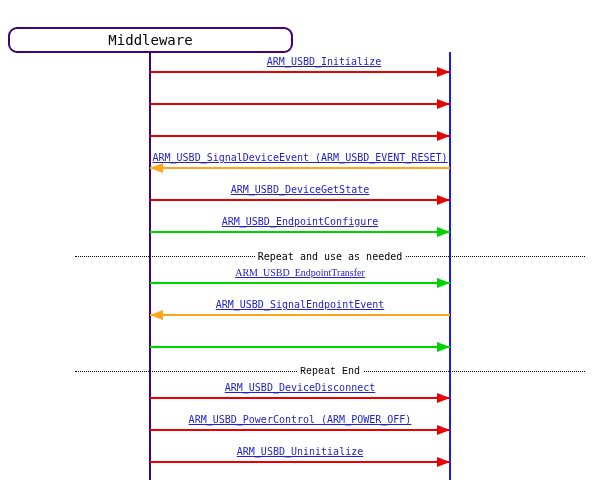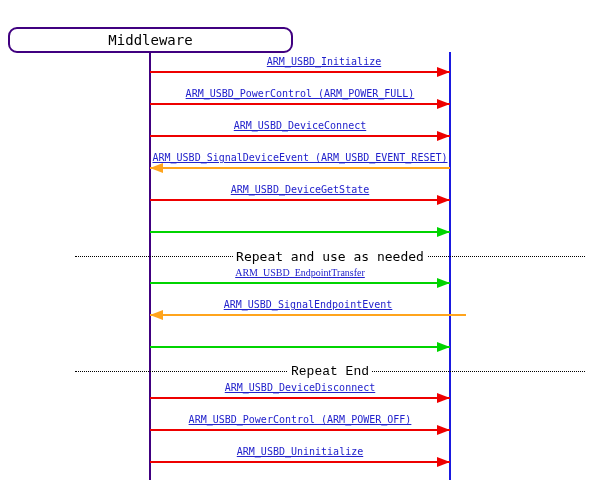--- a/index.html
+++ b/index.html
@@ -24,21 +24,21 @@
   .row .head {
     position:absolute; top:11px; width:0; height:0;
     border-top:5px solid transparent; border-bottom:5px solid transparent;
   }
   .row .head.right { right:0; border-left:13px solid; }
   .row .head.left  { left:0;  border-right:13px solid; }
   .divider { position:absolute; left:75px; width:510px; height:14px; z-index:2; }
   .divider .dotline { position:absolute; left:0; right:0; top:6px; border-top:1px dotted #000000; }
   .divider .dlbl {
     position:absolute; left:0; right:0; top:0; height:14px; line-height:14px;
-    text-align:center; font-size:13px; color:#000000;
+    text-align:center; font-size:10px; color:#000000;
   }
   .divider .dlbl span { background:#ffffff; padding:0 3px; position:relative; }
 </style>
 </head>
 <body>
 
 <div class="stage">
   <div class="entity" id="entity-0" style="left: 8px; width: 285px; border-color: rgb(64, 0, 128);">
     <span>Middleware</span>
   </div>
@@ -46,53 +46,52 @@
   <div class="lifeline" id="lifeline-0" style="left: 149px; background: rgb(64, 0, 128);"></div>
   <div class="lifeline" id="lifeline-1" style="left: 449px; background: rgb(26, 26, 224);"></div>
 
   <div id="rows">
       <div class="row" style="top: 56px;">
         <div class="lbl" style="color: rgb(34, 34, 204); padding-left: 48px;">ARM_USBD_Initialize</div>
         <div class="line" style="background: rgb(238, 0, 0);"></div>
         <div class="head right" style="border-left-color: rgb(238, 0, 0);"></div>
       </div>
       <div class="row" style="top: 88px;">
-        <div class="lbl" style="color: rgb(34, 34, 204);">ARM_USBD_PowerControl (ARM_POWER_FULL)</div>
         <div class="line" style="background: rgb(238, 0, 0);"></div>
         <div class="head right" style="border-left-color: rgb(238, 0, 0);"></div>
       </div>
       <div class="row" style="top: 120px;">
-        <div class="lbl" style="color: rgb(34, 34, 204);">ARM_USBD_DeviceConnect</div>
         <div class="line" style="background: rgb(238, 0, 0);"></div>
         <div class="head right" style="border-left-color: rgb(238, 0, 0);"></div>
       </div>
       <div class="row" style="top: 152px;">
         <div class="lbl" style="color: rgb(34, 34, 204);">ARM_USBD_SignalDeviceEvent (ARM_USBD_EVENT_RESET)</div>
         <div class="line" style="background: rgb(255, 164, 28);"></div>
         <div class="head left" style="border-right-color: rgb(255, 164, 28);"></div>
       </div>
       <div class="row" style="top: 184px;">
         <div class="lbl" style="color: rgb(34, 34, 204);">ARM_USBD_DeviceGetState</div>
         <div class="line" style="background: rgb(238, 0, 0);"></div>
         <div class="head right" style="border-left-color: rgb(238, 0, 0);"></div>
       </div>
       <div class="row" style="top: 216px;">
+        <div class="lbl" style="color: rgb(34, 34, 204);">ARM_USBD_EndpointConfigure</div>
         <div class="line" style="background: rgb(0, 212, 0);"></div>
         <div class="head right" style="border-left-color: rgb(0, 212, 0);"></div>
       </div>
       <div class="divider" style="top: 250px;">
         <div class="dotline"></div>
         <div class="dlbl"><span>Repeat and use as needed</span></div>
       </div>
       <div class="row" style="top: 267px; font-family: Liberation Serif, serif;">
         <div class="lbl" style="color: rgb(34, 34, 204);">ARM_USBD_EndpointTransfer</div>
         <div class="line" style="background: rgb(0, 212, 0);"></div>
         <div class="head right" style="border-left-color: rgb(0, 212, 0);"></div>
       </div>
-      <div class="row" style="top: 299px; padding-left: 16px;">
+      <div class="row" style="top: 299px;">
         <div class="lbl" style="color: rgb(34, 34, 204);">ARM_USBD_SignalEndpointEvent</div>
         <div class="line" style="background: rgb(255, 164, 28);"></div>
         <div class="head left" style="border-right-color: rgb(255, 164, 28);"></div>
       </div>
       <div class="row" style="top: 331px;">
         <div class="line" style="background: rgb(0, 212, 0);"></div>
         <div class="head right" style="border-left-color: rgb(0, 212, 0);"></div>
       </div>
       <div class="divider" style="top: 365px; font-family: Liberation Mono, monospace;">
         <div class="dotline"></div>

